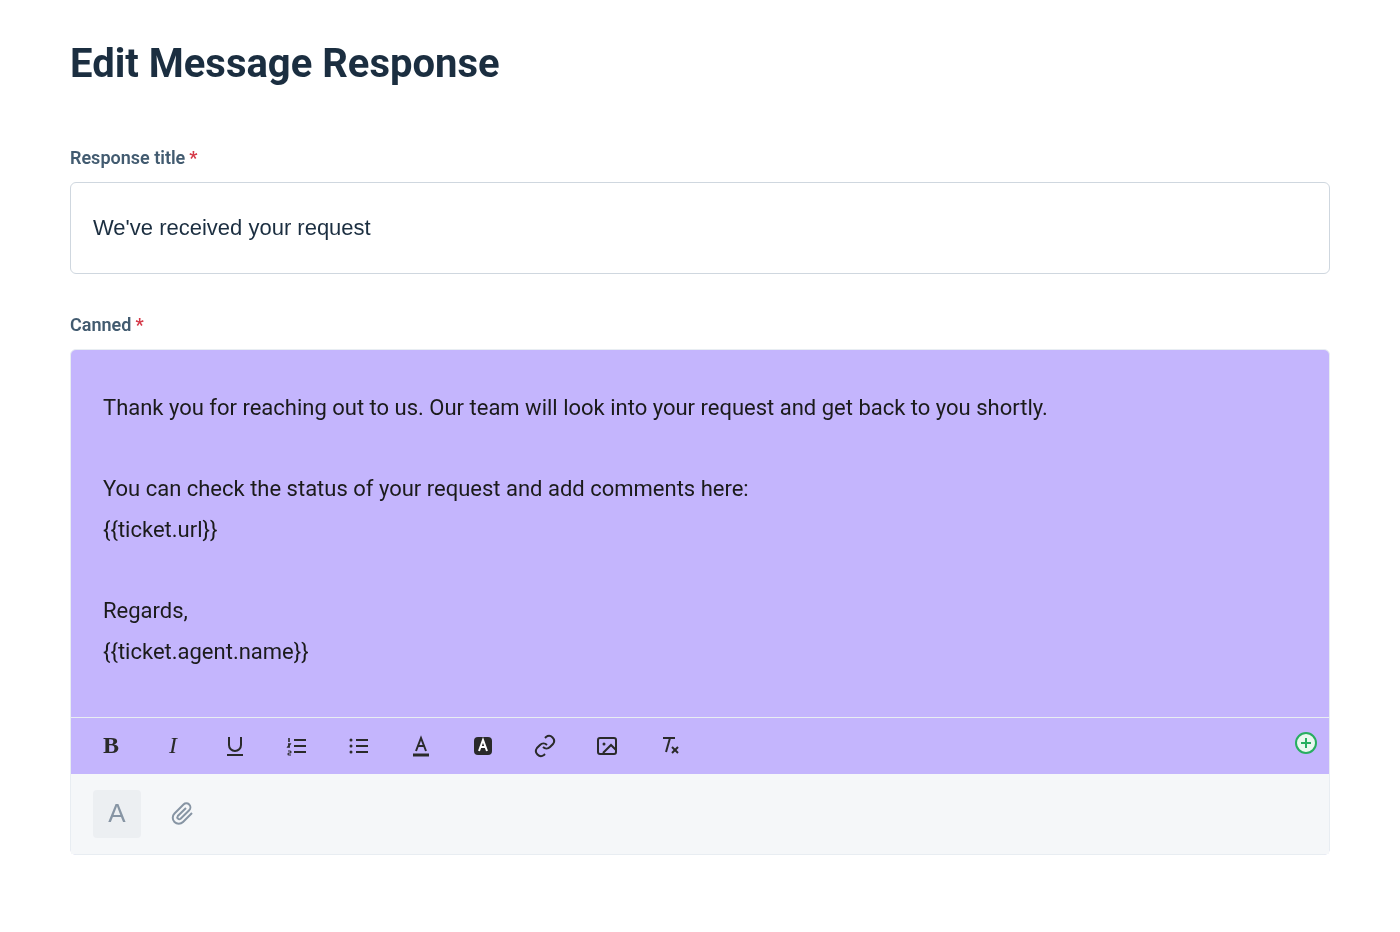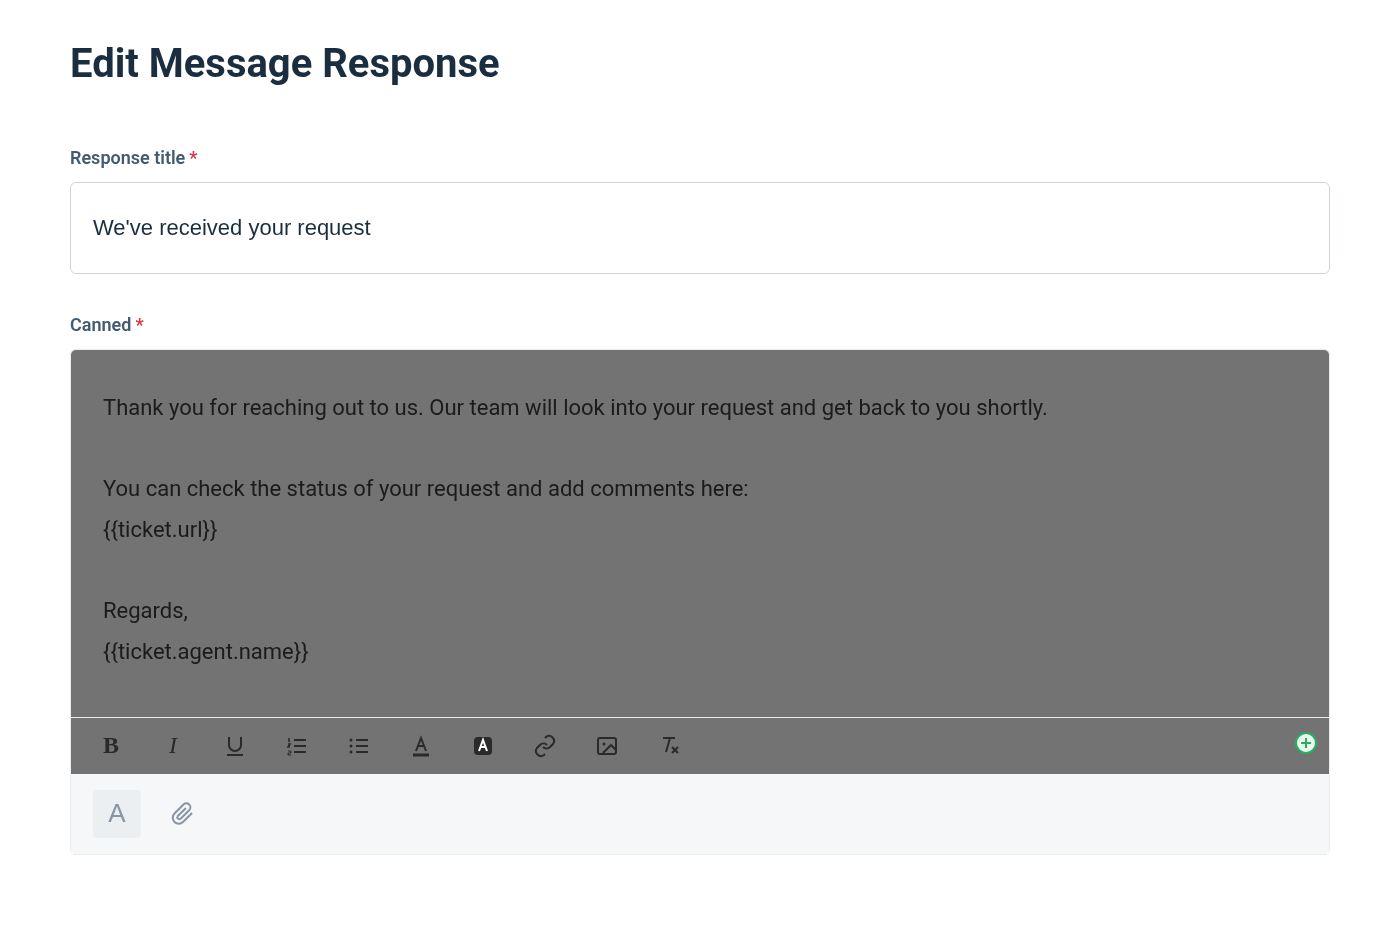--- a/index.html
+++ b/index.html
@@ -36,21 +36,21 @@
     font-weight: 500;
     border: 1px solid #cfd7df;
     border-radius: 6px;
     background: #fff;
     margin-bottom: 40px;
     outline: none;
   }
   .editor-container {
     border: 1px solid #e8edf2;
     border-radius: 6px;
-    background: #737373;
+    background: #c4b5fd;
     position: relative;
   }
   .editor-content {
     padding: 38px 32px 44px 32px;
     font-size: 22px;
     line-height: 1.85;
     color: #1b1b1b;
     min-height: 300px;
     white-space: pre-wrap;
     font-weight: 400;

